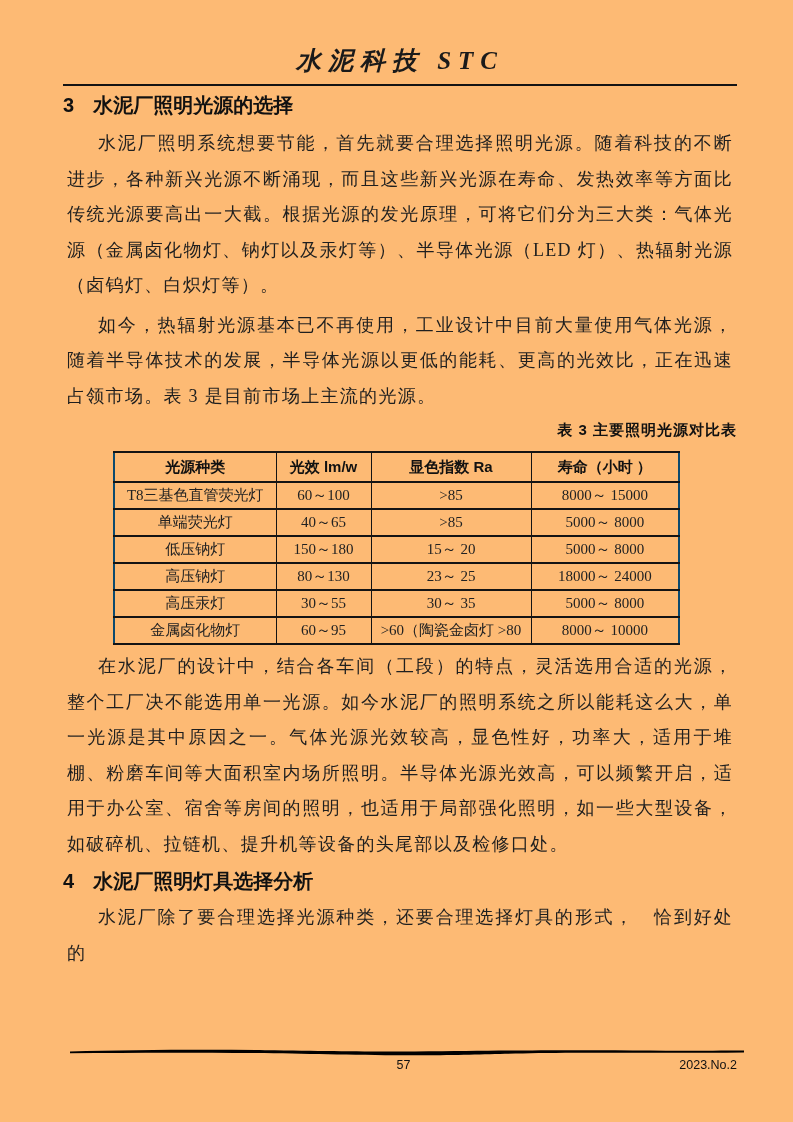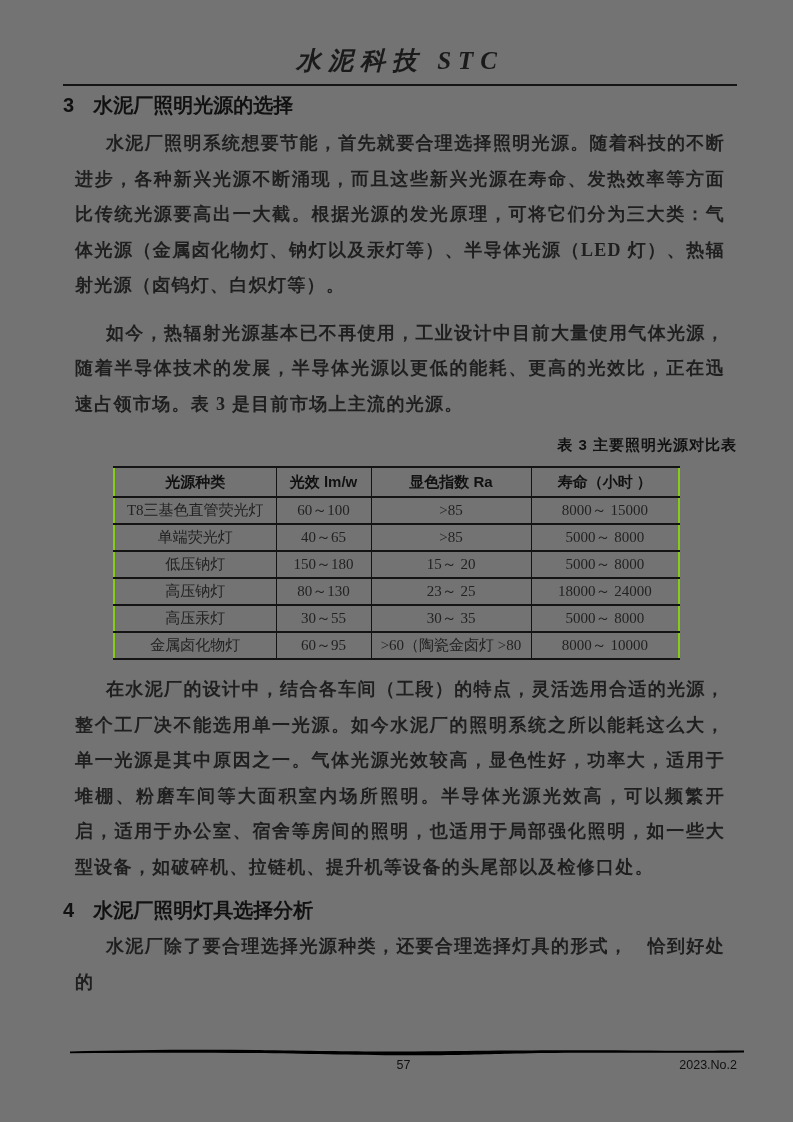--- a/index.html
+++ b/index.html
@@ -1,20 +1,20 @@
 <!DOCTYPE html>
 <html><head>
 <meta charset="utf-8">
 <style>
   html,body { margin:0; padding:0; background:#e8e8e8; }
   .page {
     position:relative;
     width:793px; height:1122px;
     margin:0 auto;
-    background:#737373;
+    background:#fdba74;
     color:#1a1a1a;
     font-family:"Liberation Serif","DejaVu Serif",serif;
     box-sizing:border-box;
     padding:46px 56px 0 63px;
     overflow:hidden;
   }
   .journal-title {
     text-align:center;
     font-size:25px;
     font-style:italic;
@@ -33,46 +33,45 @@
     align-items:baseline;
     gap:19px;
     font-family:"Liberation Sans","DejaVu Sans",sans-serif;
     font-weight:bold;
     font-size:20px;
     line-height:26px;
     margin-top:6px;
     color:#111;
   }
   .body-par {
-    margin:12px;
+    margin:4px;
     font-size:18px;
     line-height:35.5px;
     letter-spacing:1.3px;
     text-indent:31px;
     text-align:justify;
     color:#1f1f1f;
-    font-weight:bold;
   }
   .par-first { margin-top:8px; }
   .table-caption {
     margin-top:5px;
     text-align:right;
     font-family:"Liberation Sans","DejaVu Sans",sans-serif;
     font-weight:bold;
     font-size:15px;
     line-height:22px;
     letter-spacing:1px;
     color:#111;
   }
   table.light-table {
     border-collapse:collapse;
     table-layout:fixed;
     width:565px;
     margin:10px 0 0 50px;
-    border:2px solid #84cc16;
+    border:2px solid #0c4a6e;
   }
   table.light-table th, table.light-table td {
     border:2px solid #141414;
     border-left-width:1px;
     border-right-width:1px;
     text-align:center;
     vertical-align:middle;
     padding:0;
     overflow:hidden;
     white-space:nowrap;

